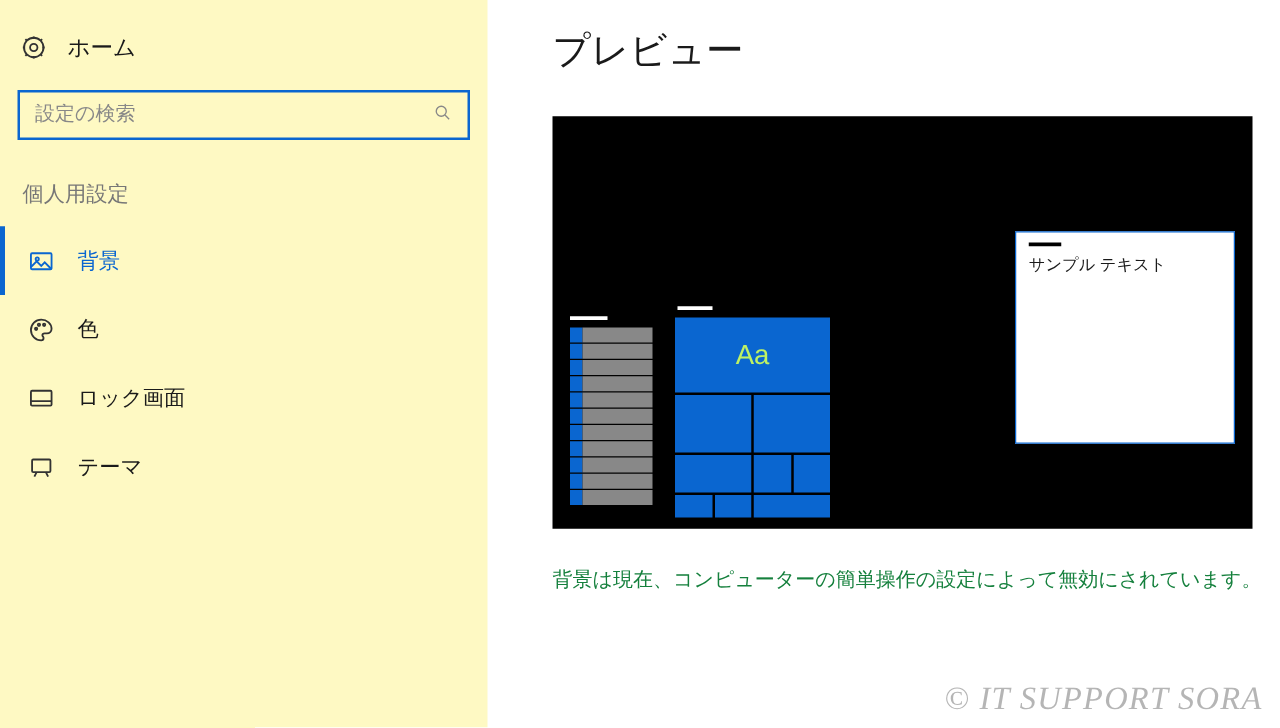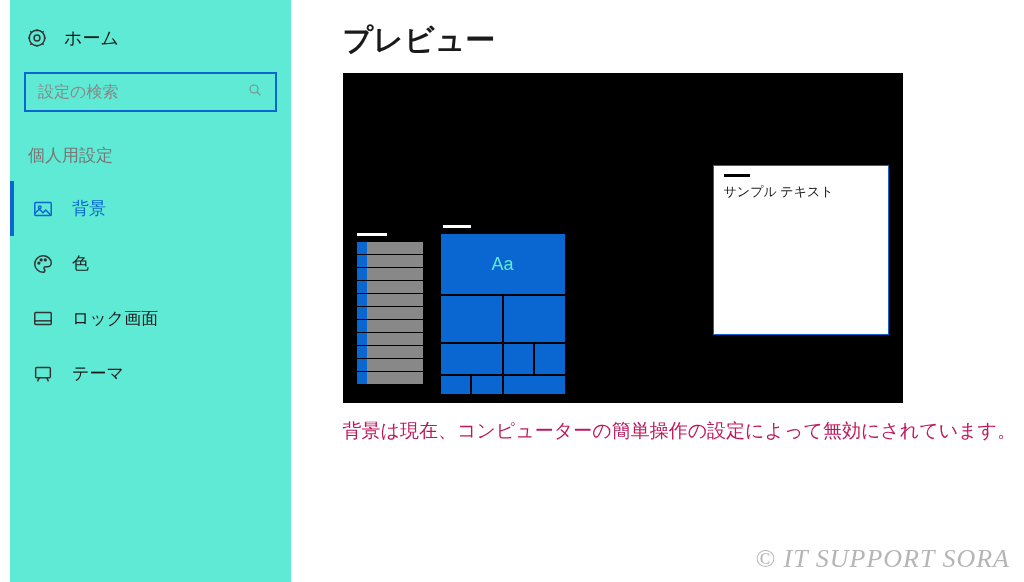--- a/index.html
+++ b/index.html
@@ -9,22 +9,21 @@
   width: 1024px;
   height: 582px;
   overflow: hidden;
   position: relative;
   color: #1a1a1a;
 }
 .layout { display: flex; height: 100%; }
 .sidebar {
   width: 390px;
   padding: 16px 0 0 0;
-  background: #5eead4;
-  margin-left: 10px;
+  background: #fef9c3;
 }
 .home-row {
   display: flex;
   align-items: center;
   gap: 16px;
   padding: 10px 14px 18px 16px;
   font-size: 18px;
   cursor: pointer;
 }
 .search-box {
@@ -76,22 +75,22 @@
   justify-content: center;
   color: #333;
   flex-shrink: 0;
 }
 .main {
   flex: 1;
   padding: 20px 8px 0 52px;
 }
 .main-title {
   font-size: 30px;
-  font-weight: 700;
-  margin-bottom: 12px;
+  font-weight: 400;
+  margin-bottom: 32px;
 }
 .preview-box {
   width: 560px;
   height: 330px;
   background: #000;
   position: relative;
 }
 .start-list {
   position: absolute;
   left: 14px;
@@ -133,44 +132,44 @@
   margin-left: 2px;
 }
 .tile-grid {
   width: 124px;
   display: grid;
   grid-template-columns: repeat(4, 1fr);
   grid-template-rows: 60px 46px 30px 18px;
   gap: 2px;
 }
 .tile { background: #0a66d0; }
-.tile.big { grid-column: span 4; display:flex; align-items:center; justify-content:center; color:#5eead4; font-size:18px;}
+.tile.big { grid-column: span 4; display:flex; align-items:center; justify-content:center; color:#bef264; font-size:22px;}
 .tile.half { grid-column: span 2; }
 .tile.q { grid-column: span 1; }
 .window-card {
   position: absolute;
   right: 14px;
   top: 92px;
   width: 176px;
   height: 170px;
   background: #fff;
   border: 1px solid #0a66d0;
   padding: 8px 10px;
   font-size: 13px;
 }
 .window-card .dash {
   width: 26px;
   height: 3px;
   background: #000;
   margin-bottom: 6px;
 }
 .warning {
-  color: #be185d;
-  font-size: 19px;
-  margin-top: 14px;
+  color: #15803d;
+  font-size: 16px;
+  margin-top: 30px;
   line-height: 1.5;
   white-space: nowrap;
 }
 .watermark {
   position: absolute;
   right: 14px;
   bottom: 8px;
   font-family: "Times New Roman", serif;
   font-size: 26px;
   color: rgba(120,120,120,0.55);

